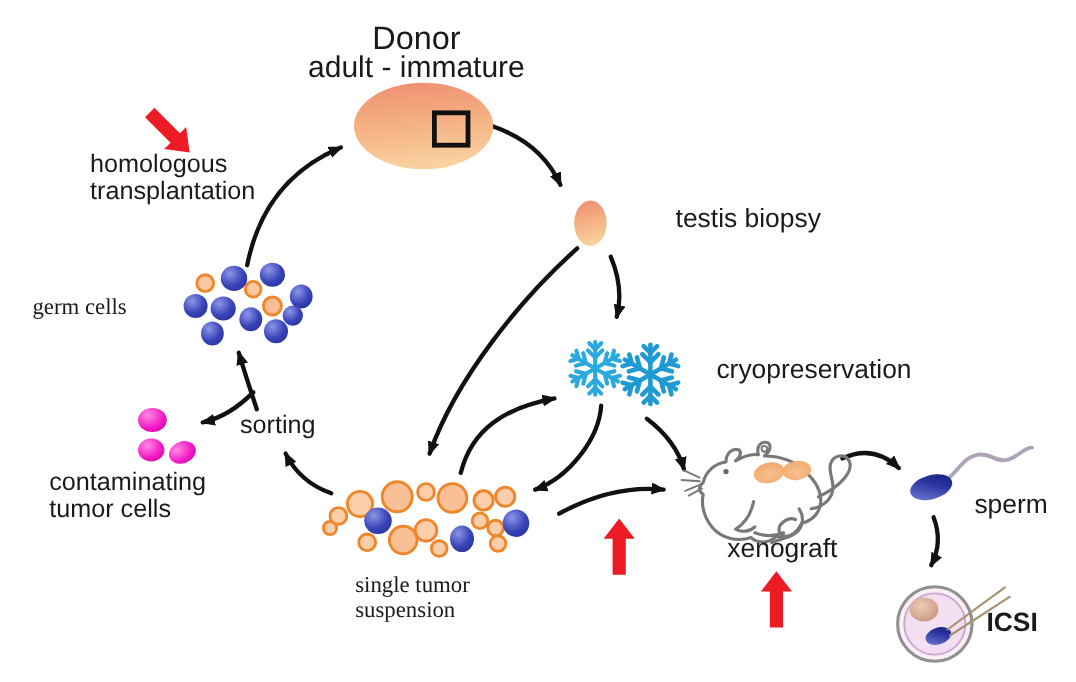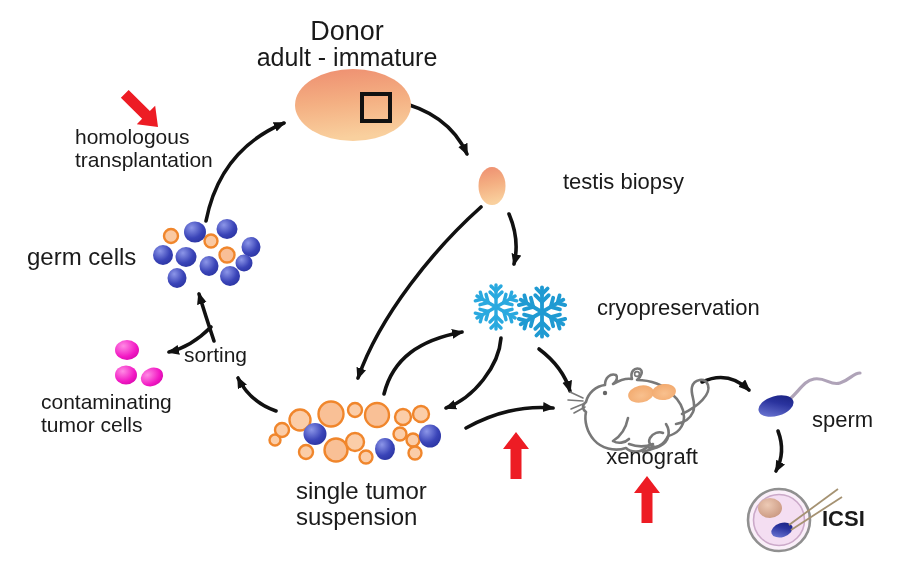--- a/index.html
+++ b/index.html
@@ -13,21 +13,21 @@
   #diagram-svg{position:absolute;left:0;top:0;}
   .label{
     position:absolute;
     color:#1a1a1a;
     white-space:nowrap;
     line-height:1.08;
   }
   .center-xy{transform:translate(-50%,-50%);}
   .center-y{transform:translateY(-50%);}
   .sz27{font-size:27px;}
-  .sz23{font-size:24px;}
+  .sz23{font-size:19px;font-family:Liberation Serif, serif;}
   .sz22{font-size:22px;}
   .sz21{font-size:21px;}
   .sz19{font-size:25px;}
 </style>
 </head>
 <body>
 
 <div id="stage">
 
 <svg id="diagram-svg" width="897" height="568" viewBox="0 0 897 568">
@@ -223,21 +223,21 @@
 
 <div class="label center-y sz22" style="left:822px;top:519px;font-weight:bold;">ICSI</div>
 
 <div class="label sz23" style="left:296px;top:478px;">
   <div>single tumor</div>
   <div>suspension</div>
 </div>
 
 <div class="label center-y sz23" style="left:27px;top:257px;">germ cells</div>
 
-<div class="label center-y sz21" style="left:184px;top:355px;">sorting</div>
+<div class="label center-y sz21" style="left:200px;top:355px;">sorting</div>
 
 <div class="label sz21" style="left:75px;top:126px;">
   <div>homologous</div>
   <div>transplantation</div>
 </div>
 
 <div class="label sz21" style="left:41px;top:391px;">
   <div>contaminating</div>
   <div>tumor cells</div>
 </div>

